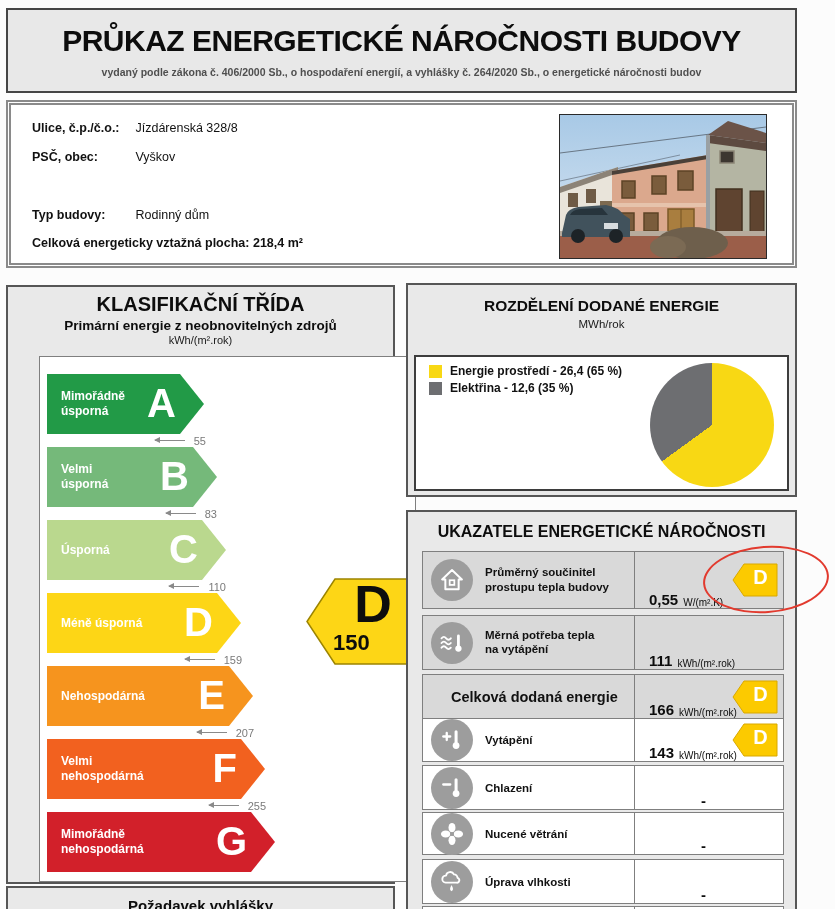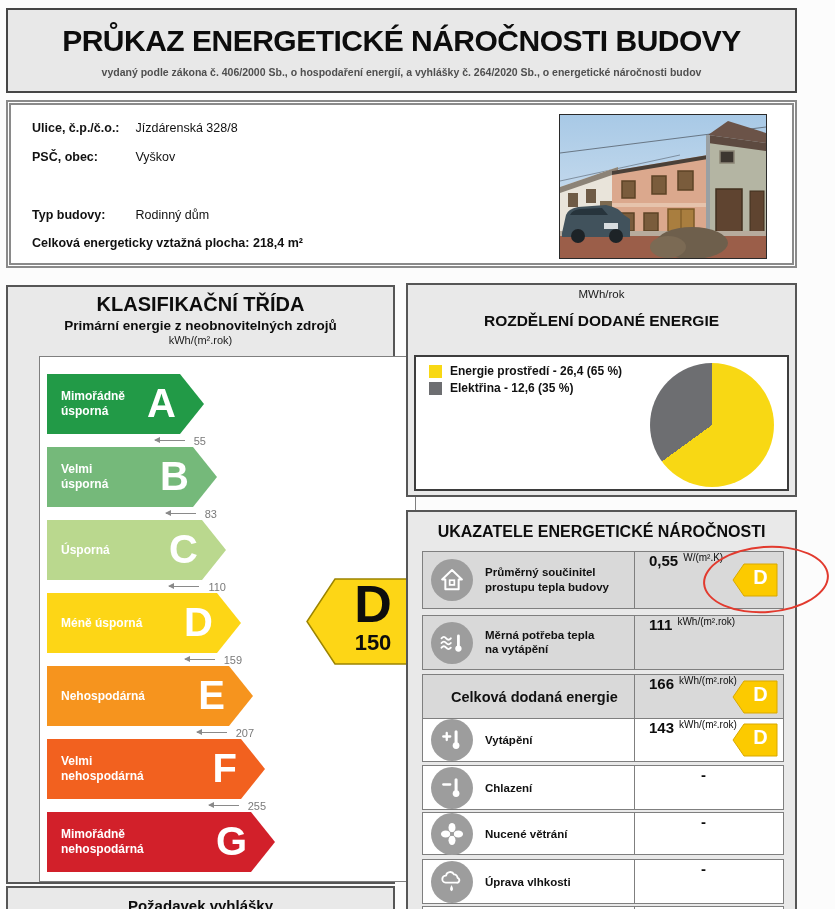--- a/index.html
+++ b/index.html
@@ -42,21 +42,21 @@
   .tick { position:absolute; height:13px; display:flex; align-items:center; justify-content:flex-end;
           font-size:11px; color:#7a7a7a; }
   .tick-line { position:relative; width:30px; height:1px; background:#8a8a8a; margin-right:9px; }
   .tick-line::before { content:''; position:absolute; left:-1px; top:-3px;
           border-top:3.5px solid transparent; border-bottom:3.5px solid transparent;
           border-right:6px solid #8a8a8a; }
   .marker { position:absolute; left:266px; top:221px; width:107px; height:87px; }
   .marker svg { position:absolute; left:0; top:0; }
   .marker-letter { position:absolute; left:27px; top:0px; width:80px; text-align:center;
                    font-size:52px; font-weight:700; color:#0d0d0d; line-height:1.0; }
-  .marker-value { position:absolute; left:27px; top:52px; width:80px; text-align:center;
+  .marker-value { position:absolute; left:27px; top:52px; width:80px; text-align:left;
                   font-size:22px; font-weight:700; color:#0d0d0d; }
 
   
   #req-panel { left:6px; top:886px; width:389px; height:60px; }
   #req-panel .panel-title { font-size:15px; margin-top:9px; }
 
   
   #dist-panel { left:406px; top:283px; width:391px; height:214px; }
   .dist-t1 { font-size:15.5px; margin-top:12px; }
   .dist-t2 { font-size:11.5px; font-weight:400; margin-top:3px; color:#1a1a1a; }
@@ -74,21 +74,21 @@
   .ind-row { position:absolute; left:14px; width:362px; border:1px solid #7f7f7f; background:#fff; }
   .ind-row.shaded { background:#d9d9d9; }
   .ind-icon { position:absolute; left:8px; top:50%; transform:translateY(-50%);
               width:42px; height:42px; border-radius:50%; background:#9d9d9d;
               display:flex; align-items:center; justify-content:center; }
   .ind-label { position:absolute; left:62px; top:50%; transform:translateY(-50%);
                font-size:11.5px; font-weight:700; color:#111; line-height:1.3; white-space:pre-line; }
   .ind-label.big { left:28px; font-size:14.5px; }
   .ind-divider { position:absolute; left:211px; top:0; bottom:0; width:1px; background:#7f7f7f; }
   .ind-value { position:absolute; left:212px; right:0; top:0; bottom:0;
-               display:flex; align-items:flex-start; padding-left:14px; }
+               display:flex; align-items:flex-end; padding-left:14px; }
   .ind-num { font-size:15px; font-weight:700; color:#0d0d0d; }
   .ind-num.dash { margin-left:52px; }
   .ind-unit { font-size:10px; color:#0d0d0d; margin-left:5px; }
   .badge { position:absolute; right:5px; top:50%; transform:translateY(-50%); width:46px; height:34px; }
   .badge svg { position:absolute; left:0; top:0; }
   .badge-letter { position:absolute; left:11px; top:3px; width:35px; text-align:center;
                   font-size:20px; font-weight:700; color:#fff; }
 
   
   .red-ellipse { position:absolute; left:703px; top:546px; width:126px; height:67px;
@@ -254,22 +254,22 @@
         <div class="marker-value">150</div>
       </div>
     </div>
   </div>
 
   <div id="req-panel" class="panel">
     <div class="panel-title">Požadavek vyhlášky</div>
   </div>
 
   <div id="dist-panel" class="panel">
+    <div class="panel-title dist-t1">ROZDĚLENÍ DODANÉ ENERGIE</div>
     <div class="panel-title dist-t2">MWh/rok</div>
-    <div class="panel-title dist-t1">ROZDĚLENÍ DODANÉ ENERGIE</div>
     <div class="dist-box">
       <div class="legend">
         <div class="legend-row">
           <span class="legend-swatch" style="background: rgb(248, 216, 20);"></span>
           <span class="legend-label">Energie prostředí - 26,4 (65 %)</span>
         </div>
         <div class="legend-row">
           <span class="legend-swatch" style="background: rgb(109, 110, 113);"></span>
           <span class="legend-label">Elektřina - 12,6 (35 %)</span>
         </div>

